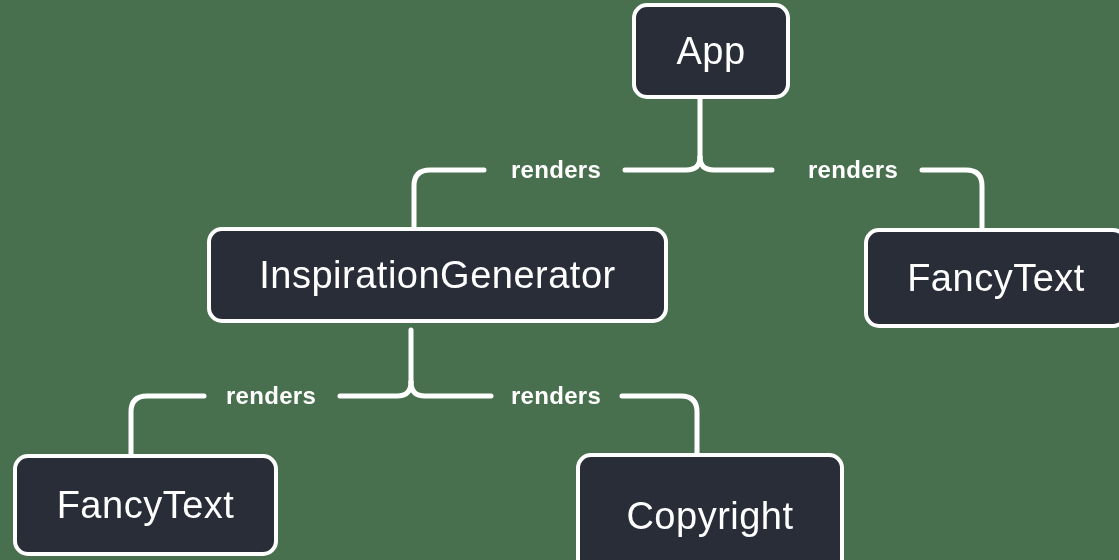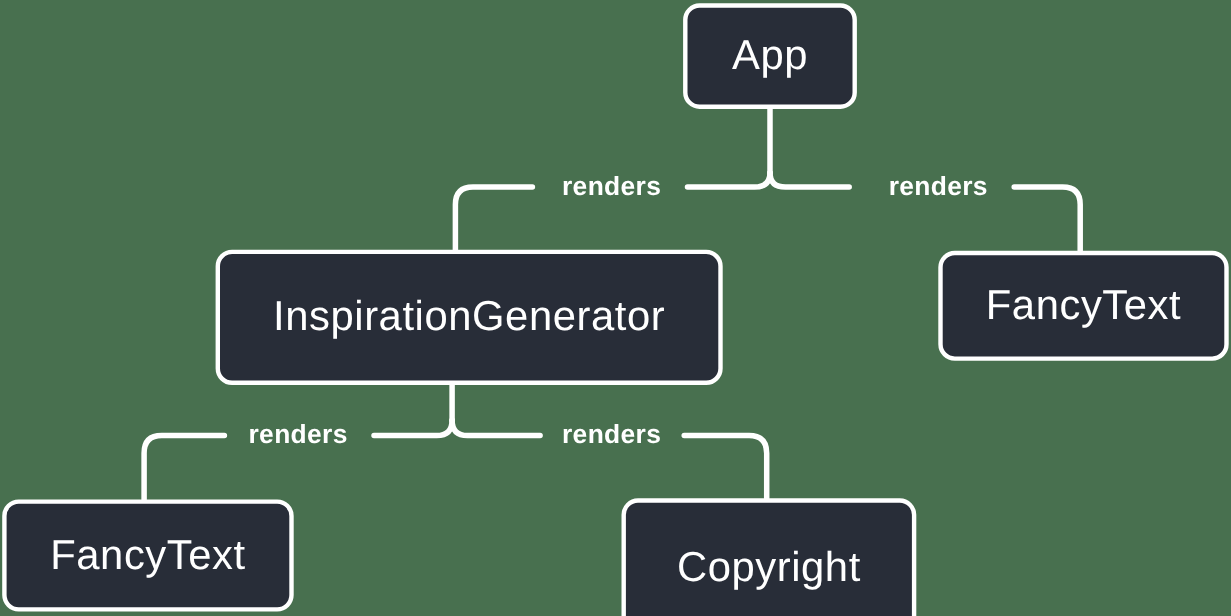--- a/index.html
+++ b/index.html
@@ -40,23 +40,24 @@
     align-items: center;
     justify-content: center;
     background: var(--node-fill);
     border: 4px solid var(--node-border);
     border-radius: 15px;
     color: var(--text);
     font-size: 38px;
     font-weight: 400;
     white-space: nowrap;
     letter-spacing: 0.5px;
+    margin-left: 11px;
   }
   .node-app        { left: 621px; top: 3px;   width: 158px; height: 96px; }
-  .node-ig         { left: 196px; top: 227px; width: 461px; height: 123px; }
+  .node-ig         { left: 196px; top: 227px; width: 461px; height: 96px; }
   .node-ft-top     { left: 853px; top: 228px; width: 264px; height: 100px; }
   .node-ft-bottom  { left: 2px;   top: 454px; width: 265px; height: 102px; }
   .node-copyright  { left: 565px; top: 453px; width: 268px; height: 126px; }
   .edge-label {
     position: absolute;
     transform: translate(-50%, -50%);
     color: var(--text);
     font-size: 24px;
     font-weight: 700;
     white-space: nowrap;

